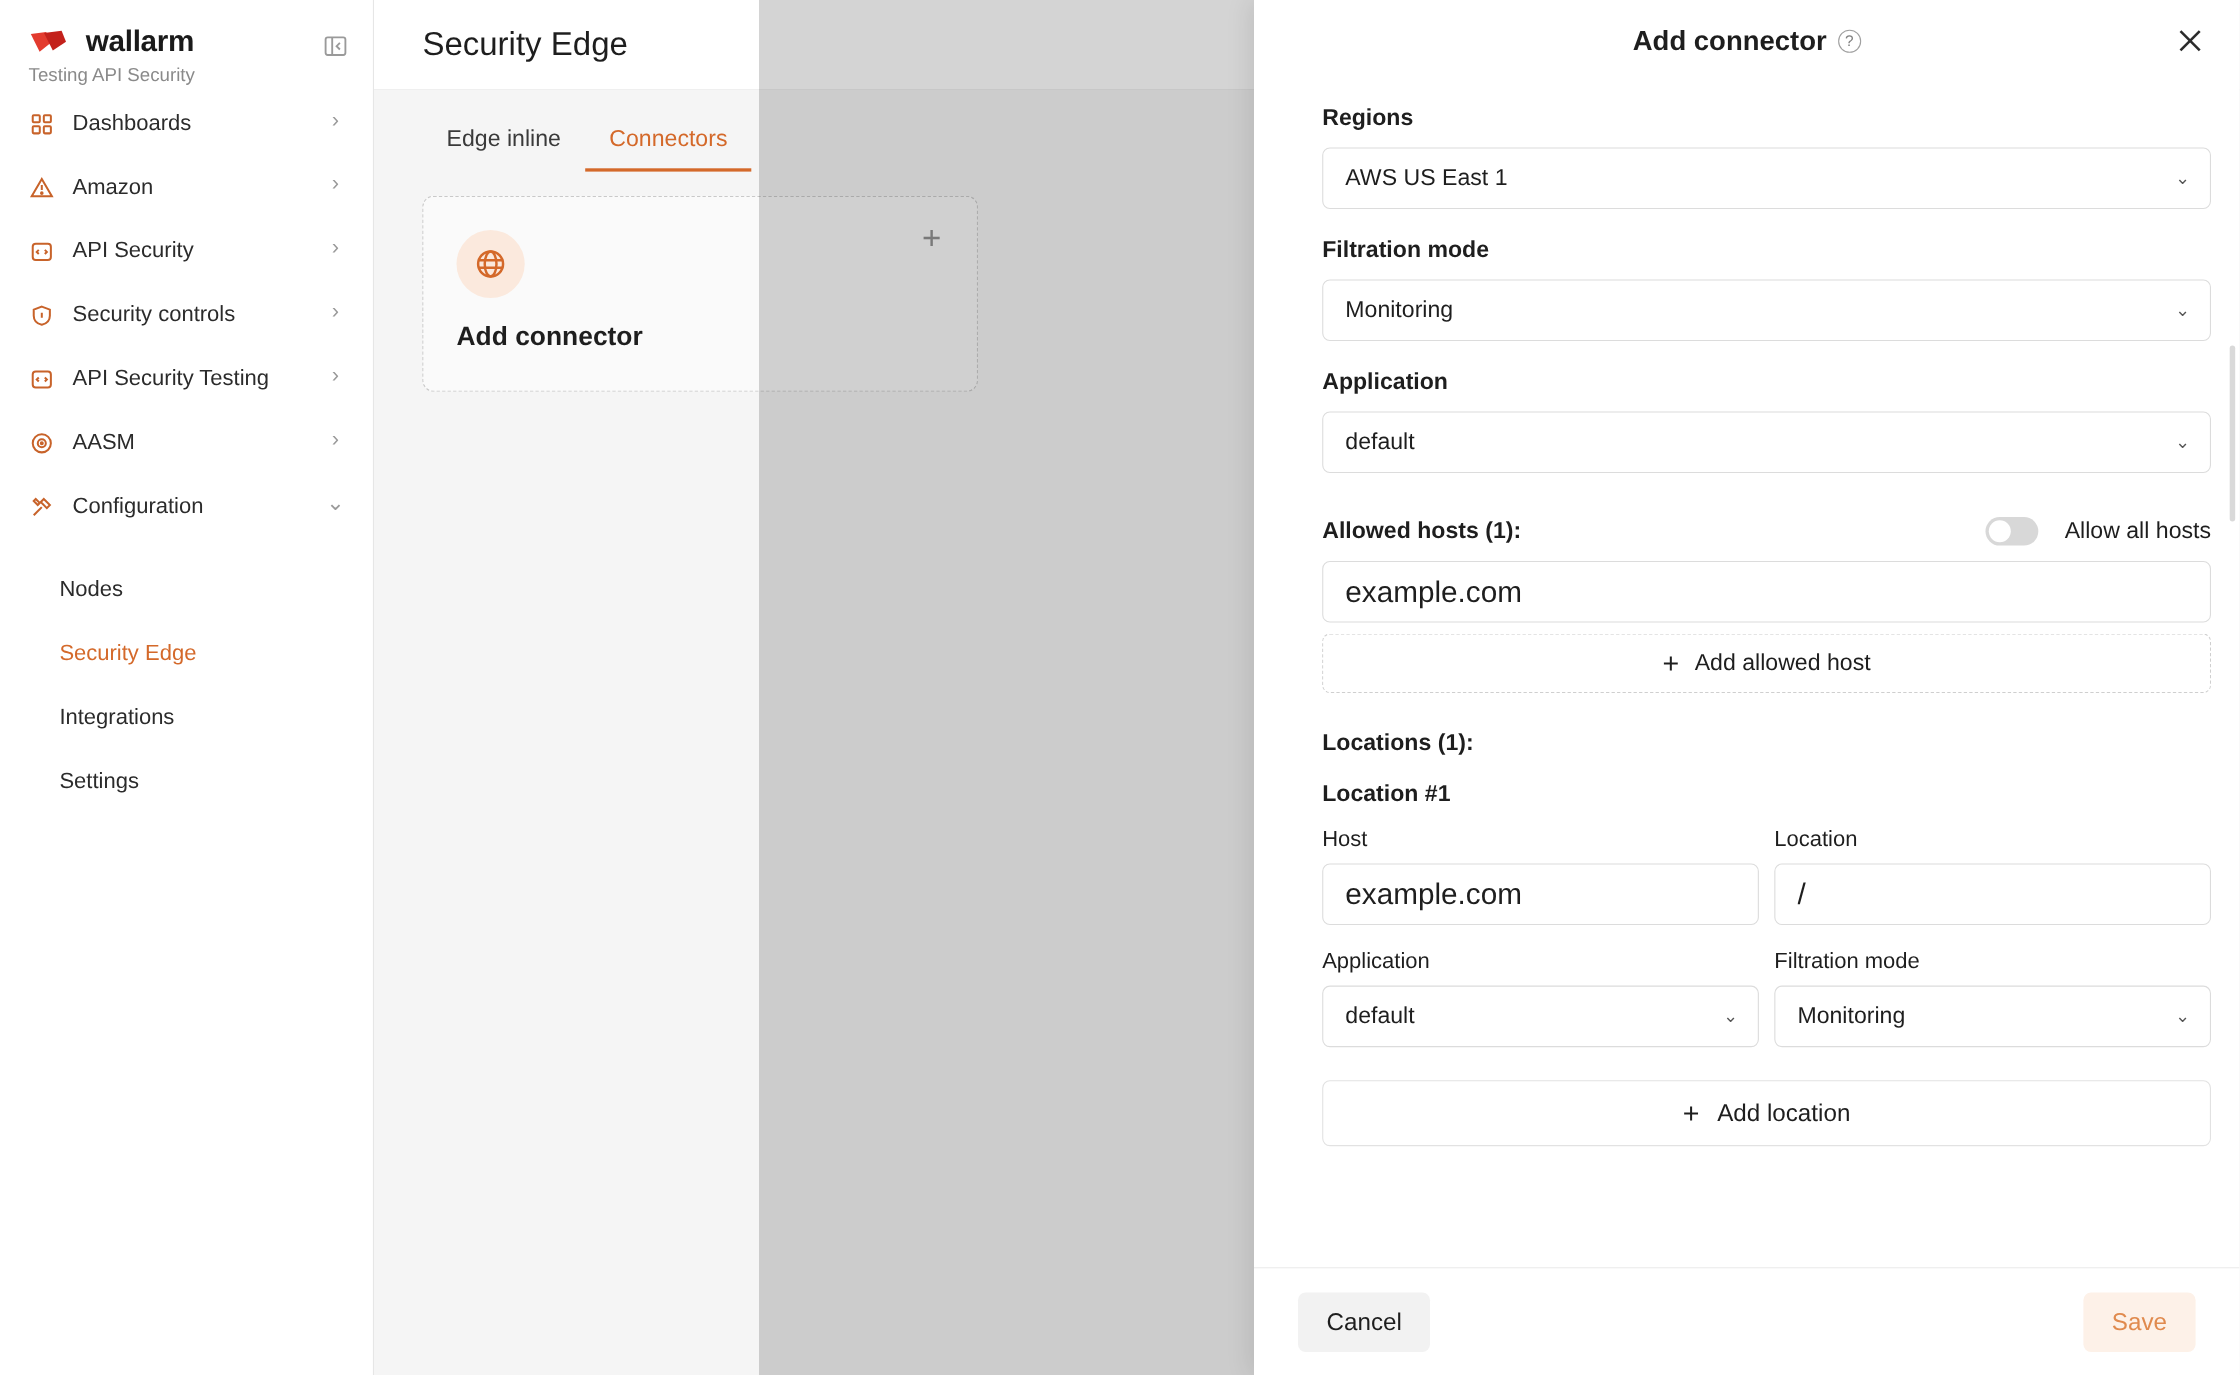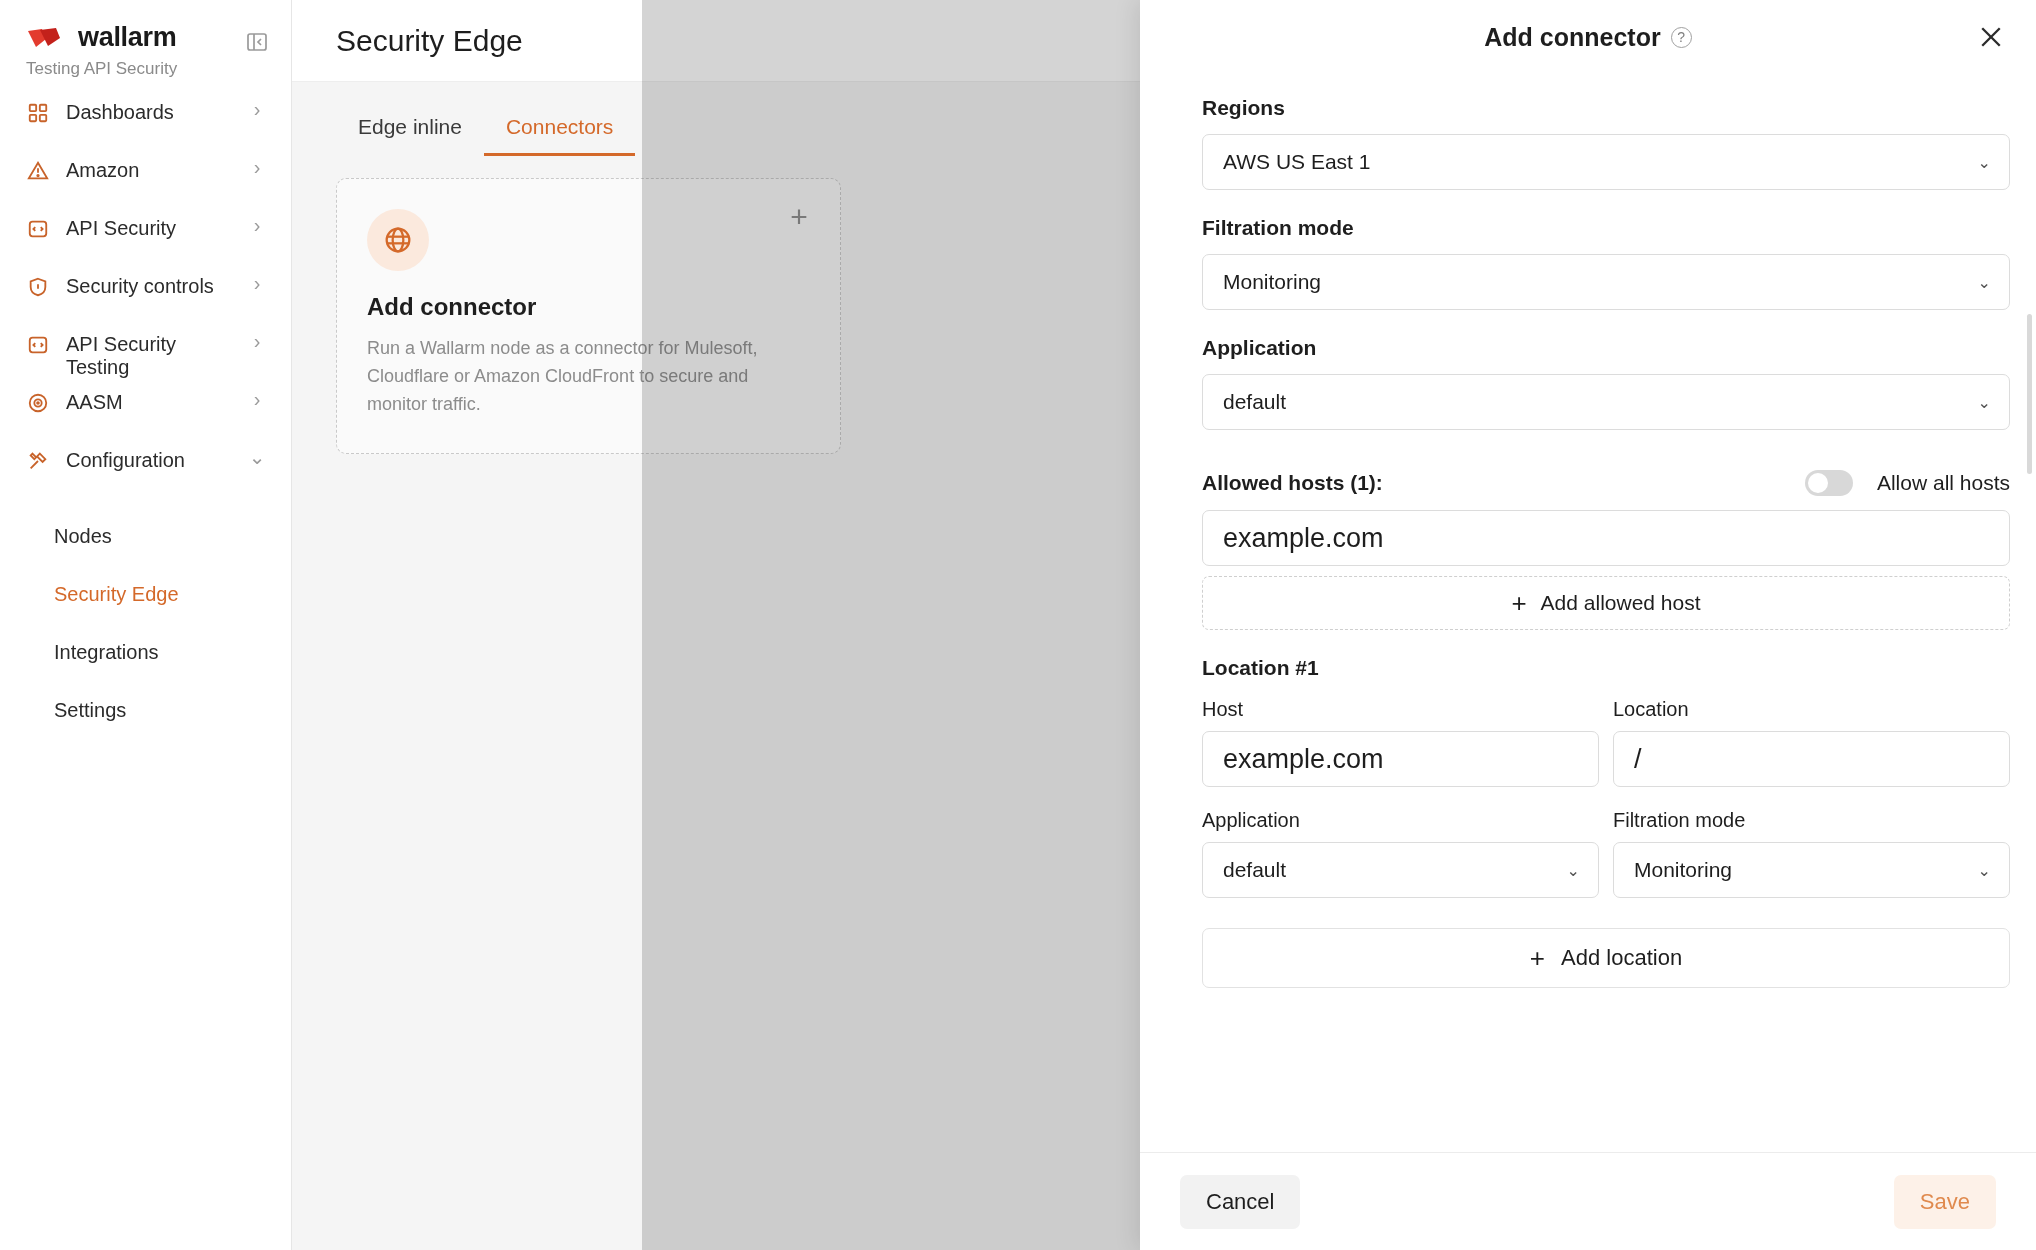--- a/index.html
+++ b/index.html
@@ -12,21 +12,21 @@
   }
   .app {
     position: relative;
     width: 2036px; height: 1250px;
     display: flex;
     background: #ffffff;
   }
 
   
   .sidebar {
-    width: 292px;
+    width: 340px;
     height: 1250px;
     background: #ffffff;
     border-right: 1px solid #e6e6e6;
     flex-shrink: 0;
     padding: 0;
   }
   .brand {
     padding: 22px 26px 0 26px;
     position: relative;
   }
@@ -545,21 +545,20 @@
         <div class="card-icon">
           <svg width="32" height="32" viewBox="0 0 24 24" fill="none" stroke="currentColor" stroke-width="1.7">
             <circle cx="12" cy="12" r="8.5"></circle>
             <ellipse cx="12" cy="12" rx="4" ry="8.5"></ellipse>
             <line x1="3.5" y1="9.5" x2="20.5" y2="9.5"></line>
             <line x1="3.5" y1="14.5" x2="20.5" y2="14.5"></line>
           </svg>
         </div>
         <span class="card-plus">+</span>
         <div class="card-title">Add connector</div>
-        <div class="card-desc">Run a Wallarm node as a connector for Mulesoft, Cloudflare or Amazon CloudFront to secure and monitor traffic.</div>
       </div>
     </div>
 
     <div class="overlay"></div>
   </div>
 
   <div class="drawer">
 
     <div class="drawer-header">
       <div class="drawer-title">
@@ -611,20 +610,21 @@
             <span class="toggle-label">Allow all hosts</span>
           </div>
         </div>
         <input class="text-input" value="example.com" style="">
         <div class="dashed-btn">
           <span class="plus-glyph">+</span>
           <span>Add allowed host</span>
         </div>
       </div>
 
+      <div class="section-head">Locations (1):</div>
 
       <div>
         <div class="loc-title">Location #1</div>
 
         <div class="grid2">
           <div class="cell">
             <div class="sub-label">Host</div>
             <input class="text-input" value="example.com" style="">
           </div>
           <div class="cell">

